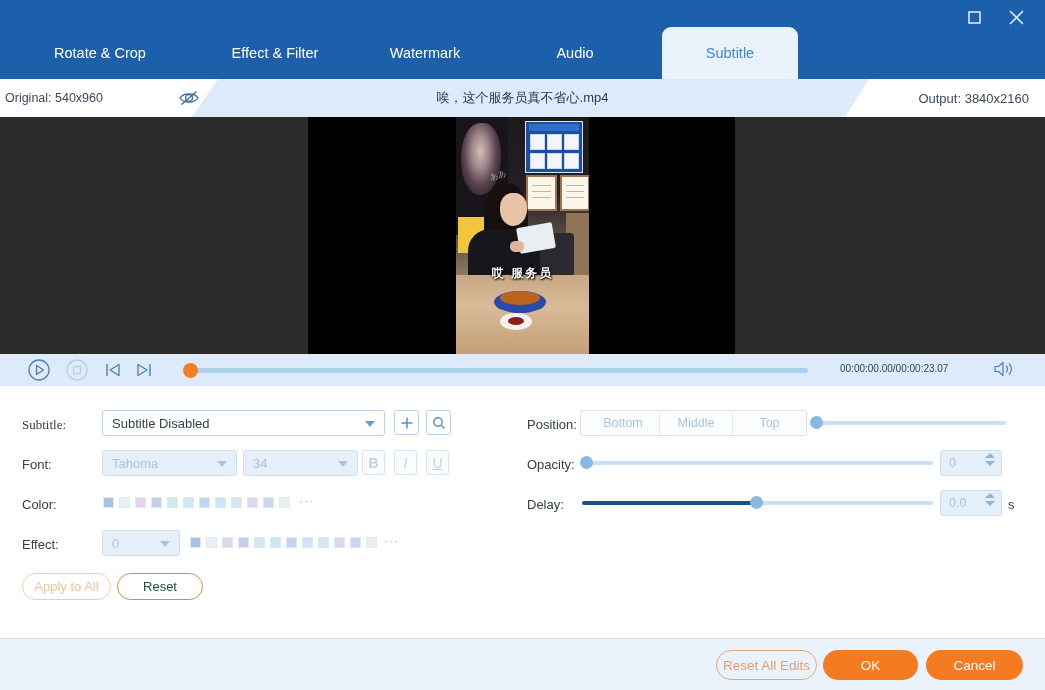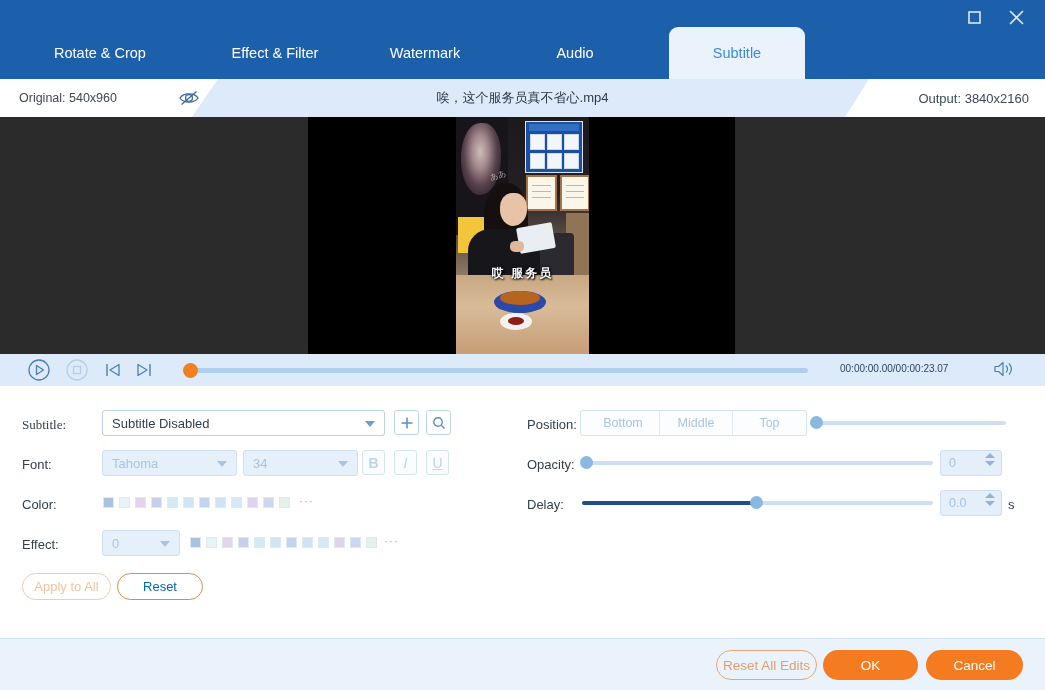--- a/index.html
+++ b/index.html
@@ -57,40 +57,40 @@
     background: transparent;
   }
   .tab.active {
     background: #eaf2fc; color: #3d8bd4;
     border-radius: 9px 9px 0 0;
   }
   #tab0 { width: 200px; }
   #tab1 { width: 150px; }
   #tab2 { width: 150px; }
   #tab3 { width: 150px; }
-  #tab4 { width: 136px; margin-left: 19px; text-align: right; }
+  #tab4 { width: 136px; margin-left: 12px; text-align: right; }
 
   
   .infobar {
     position: absolute; left: 0; top: 79px; width: 1045px; height: 38px;
     background: #ddeafa;
   }
   .infobar .leftchip {
     position: absolute; left: 0; top: 0; height: 38px; width: 218px;
     background: #ffffff;
     clip-path: polygon(0 0, 100% 0, 88% 100%, 0 100%);
     display: flex; align-items: center;
   }
   .infobar .rightchip {
     position: absolute; right: 0; top: 0; height: 38px; width: 200px;
     background: #ffffff;
     clip-path: polygon(12% 0, 100% 0, 100% 100%, 0 100%);
     display: flex; align-items: center; justify-content: flex-end;
   }
-  .orig-text { margin-left: 19px; font-size: 12.5px; color: #3b4a5a; white-space: nowrap; }
+  .orig-text { margin-left: 5px; font-size: 12.5px; color: #3b4a5a; white-space: nowrap; }
   .out-text { margin-right: 16px; font-size: 13px; color: #3b4a5a; white-space: nowrap; }
   .eye-btn {
     position: absolute; left: 176px; top: 8px; width: 26px; height: 22px;
     display: flex; align-items: center; justify-content: center; cursor: pointer;
   }
   .file-name {
     position: absolute; left: 0; top: 0; width: 1045px; height: 38px;
     display: flex; align-items: center; justify-content: center;
     font-size: 13px; color: #2c3c4d; pointer-events: none;
   }
@@ -282,21 +282,21 @@
   .spin .arrs {
     position: absolute; right: 6px; top: 2px; display: flex; flex-direction: column;
     gap: 3px; cursor: pointer;
   }
   .arrup { width: 0; height: 0; border-left: 5px solid transparent; border-right: 5px solid transparent; border-bottom: 5px solid #8fb6d9; }
   .arrdn { width: 0; height: 0; border-left: 5px solid transparent; border-right: 5px solid transparent; border-top: 5px solid #8fb6d9; }
 
   .pill {
     position: absolute; height: 27px; border-radius: 14px; border: 1px solid #e2883f;
     display: flex; align-items: center; justify-content: center;
-    font-size: 13px; color: #0369a1; background: #ffffff; cursor: pointer;
+    font-size: 13px; color: #14532d; background: #ffffff; cursor: pointer;
   }
   .pill.faded { color: #f0c49a; border-color: #f2cda9; cursor: default; }
 
   
   .footer {
     position: absolute; left: 0; top: 638px; width: 1045px; height: 52px;
     background: #eaf2fc; border-top: 1px solid #d4e3f3;
   }
   .fpill {
     position: absolute; top: 11px; height: 30px; border-radius: 15px;

